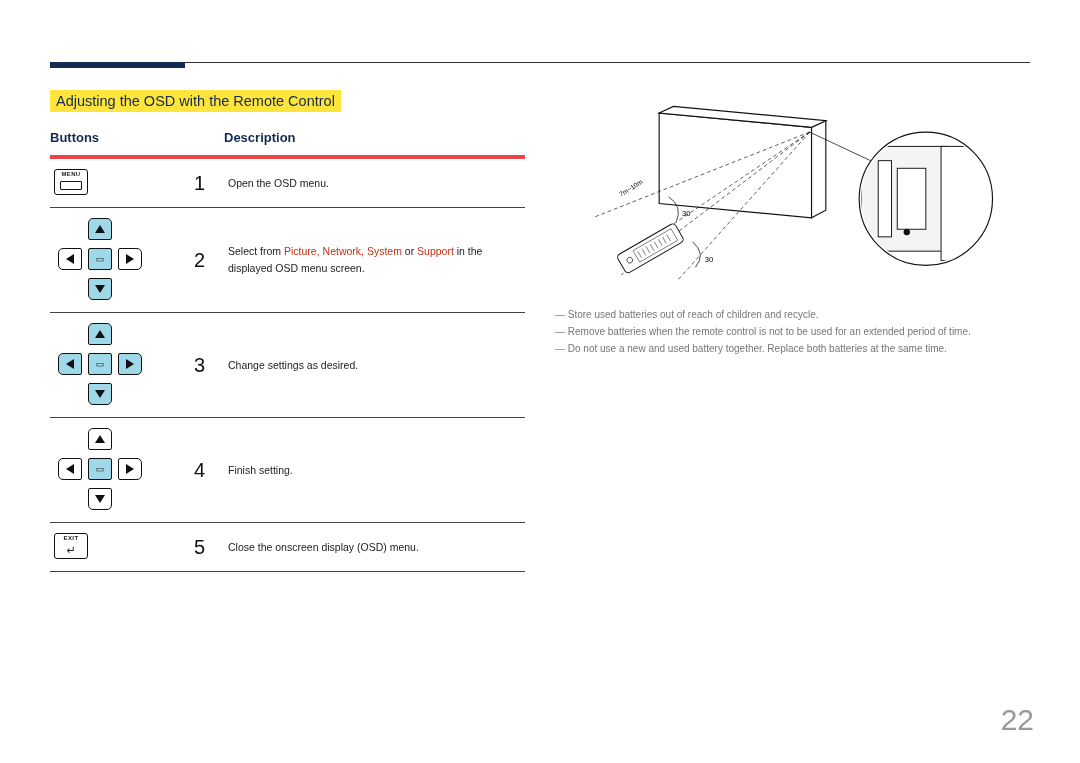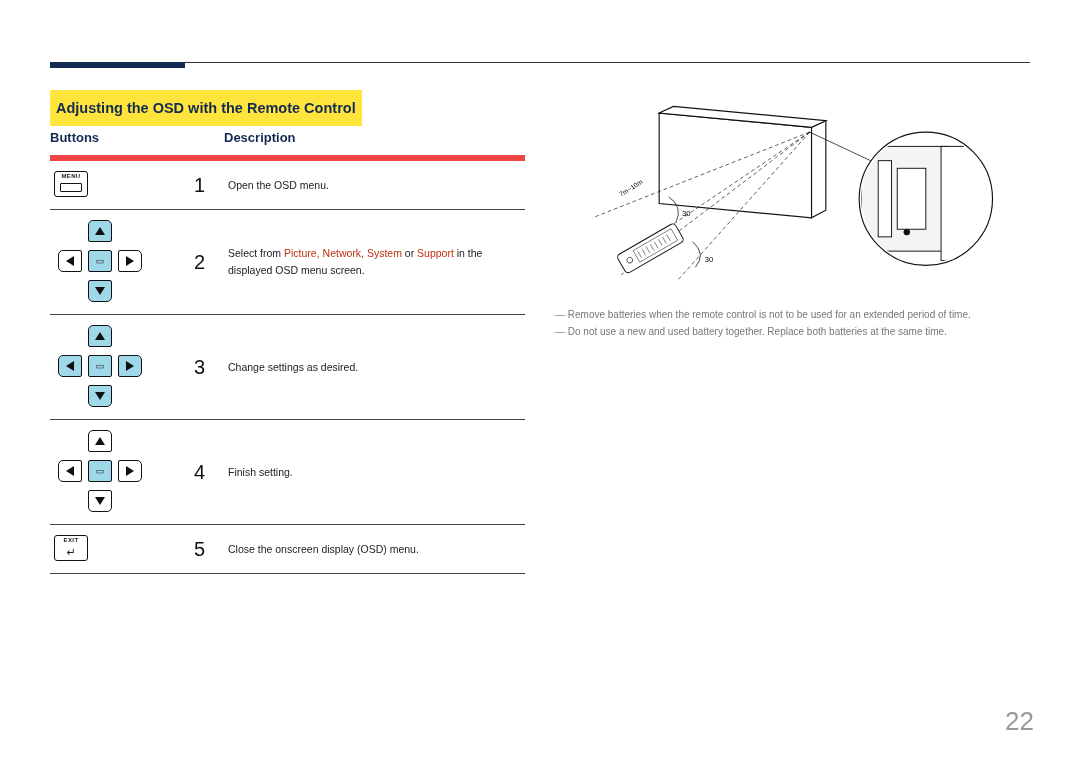--- a/index.html
+++ b/index.html
@@ -5,24 +5,24 @@
   * { box-sizing: border-box; margin: 0; padding: 0; }
   html, body { width: 1080px; height: 763px; background: #fff; font-family: Arial, Helvetica, sans-serif; color: #111; }
   .page { width: 1080px; height: 763px; position: relative; padding: 60px 50px 0 50px; }
 
   .top-rule { position: absolute; top: 62px; left: 50px; right: 50px; height: 0; border-top: 1px solid #333; }
   .top-accent { position: absolute; top: 62px; left: 50px; width: 135px; height: 6px; background: #132a52; }
 
   .columns { display: flex; gap: 30px; margin-top: 30px; }
   .col { flex: 1; }
 
-  .section-title { display: inline-block; background: #ffe43b; color: #132a52; font-weight: bold; font-size: 14.5px; padding: 10px 6px; }
+  .section-title { display: inline-block; background: #ffe43b; color: #132a52; font-weight: normal; font-size: 14.5px; padding: 3px 6px; margin-bottom: 14px; }
 
   .tbl { width: 100%; border-collapse: collapse; }
-  .tbl th { text-align: left; font-size: 13px; color: #132a52; font-weight: bold; padding: 4px 0 10px 0; border-bottom: 6px solid #ef4444; }
+  .tbl th { text-align: left; font-size: 13px; color: #132a52; font-weight: bold; padding: 4px 0 10px 0; border-bottom: 4px solid #ef4444; }
   .tbl td { vertical-align: middle; padding: 10px 4px; border-bottom: 1px solid #444; font-size: 10.5px; color: #222; }
   .tbl td.num { font-size: 20px; font-weight: 300; color: #111; width: 34px; text-align: left; vertical-align: middle; }
   .tbl td.btncell { width: 140px; text-align: left; }
   .tbl td.desc { line-height: 1.6; }
   .desc .hl { color: #c03010; font-weight: normal; }
 
   .btn-menu { display: inline-block; border: 1.5px solid #111; border-radius: 3px; width: 34px; height: 26px; position: relative; background: #fff; }
   .btn-menu::before { content: "MENU"; position: absolute; top: 1px; left: 0; right: 0; text-align: center; font-size: 6px; font-weight: bold; letter-spacing: .3px; }
   .btn-menu::after { content: ""; position: absolute; bottom: 4px; left: 5px; right: 5px; height: 7px; border: 1px solid #111; border-radius: 1px;
     background: linear-gradient(to right,#fff 0 33%,#111 33% 34%,#fff 34% 66%,#111 66% 67%,#fff 67% 100%); }
@@ -43,21 +43,21 @@
   .tri.u { border-left: 5px solid transparent; border-right: 5px solid transparent; border-bottom: 8px solid #111; }
   .tri.d { border-left: 5px solid transparent; border-right: 5px solid transparent; border-top: 8px solid #111; }
   .tri.l { border-top: 5px solid transparent; border-bottom: 5px solid transparent; border-right: 8px solid #111; }
   .tri.r { border-top: 5px solid transparent; border-bottom: 5px solid transparent; border-left: 8px solid #111; }
 
   .range-illus { width: 100%; height: 200px; position: relative; margin: 4px 0 12px 0; }
   .rtext { font-size: 10.5px; color: #222; line-height: 1.6; margin-bottom: 8px; }
   .bullets { font-size: 10px; color: #777; line-height: 1.7; }
   .bullets div::before { content: "―  "; color: #888; }
 
-  .pagenum { position: absolute; bottom: 26px; right: 46px; font-size: 26px; color: #999; font-weight: 300; margin-top: 16px; }
+  .pagenum { position: absolute; bottom: 26px; right: 46px; font-size: 30px; color: #999; font-weight: 300; margin-top: 16px; }
 </style>
 </head>
 <body>
 
 <div class="page">
   <div class="top-rule"></div>
   <div class="top-accent"></div>
 
   <div class="columns">
 
@@ -213,20 +213,21 @@
             <text x="420" y="96" font-size="13" font-weight="bold" fill="#bbb" stroke="none">SAM</text>
             <line x1="402" y1="55" x2="402" y2="175" stroke-width="2"></line>
             <rect x="396" y="55" width="60" height="120" fill="#fff"></rect>
             <circle cx="360" cy="145" r="3" fill="#111"></circle>
           </g>
           <line x1="258" y1="40" x2="322" y2="70" stroke="#111" stroke-width="0.8"></line>
         </svg>
       </div>
 
       <div class="bullets">
+        <div>Store used batteries out of reach of children and recycle.</div>
         <div>Remove batteries when the remote control is not to be used for an extended period of time.</div>
         <div>Do not use a new and used battery together. Replace both batteries at the same time.</div>
       </div>
     </div>
 
   </div>
 
   <div class="pagenum">22</div>
 </div>
 

